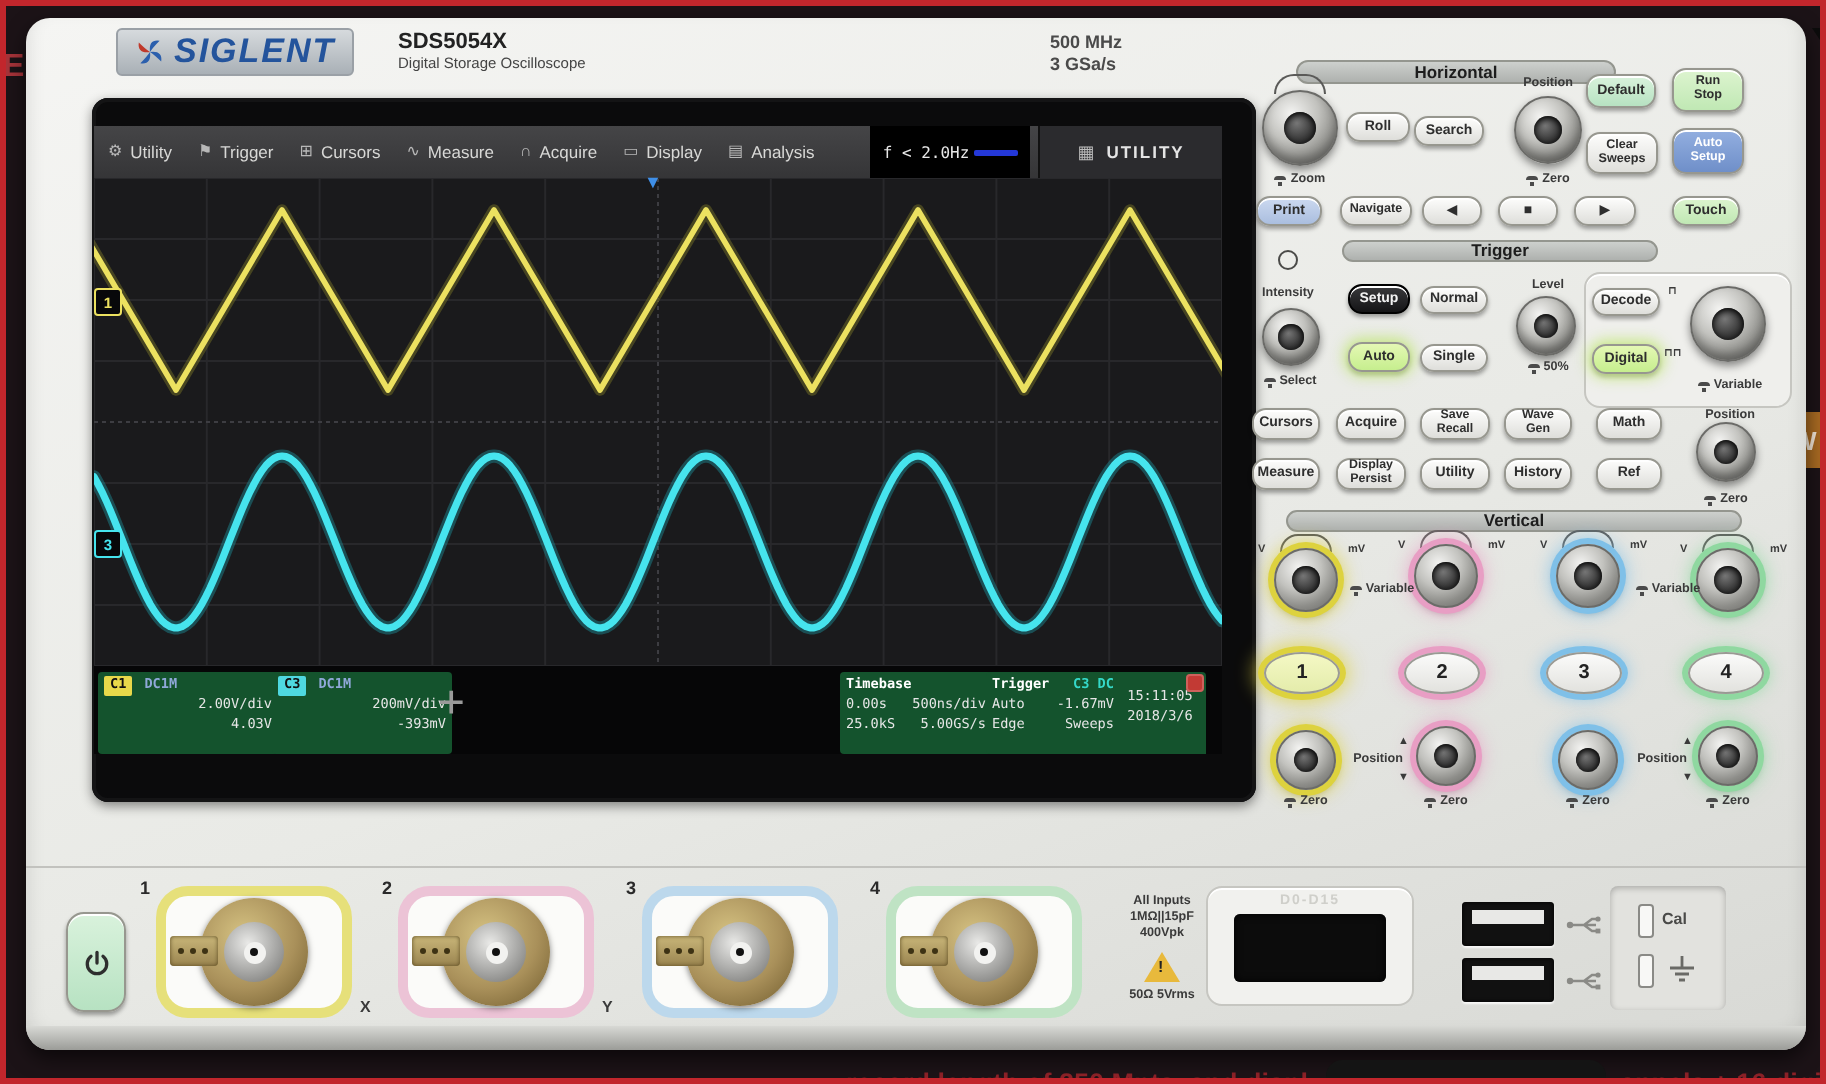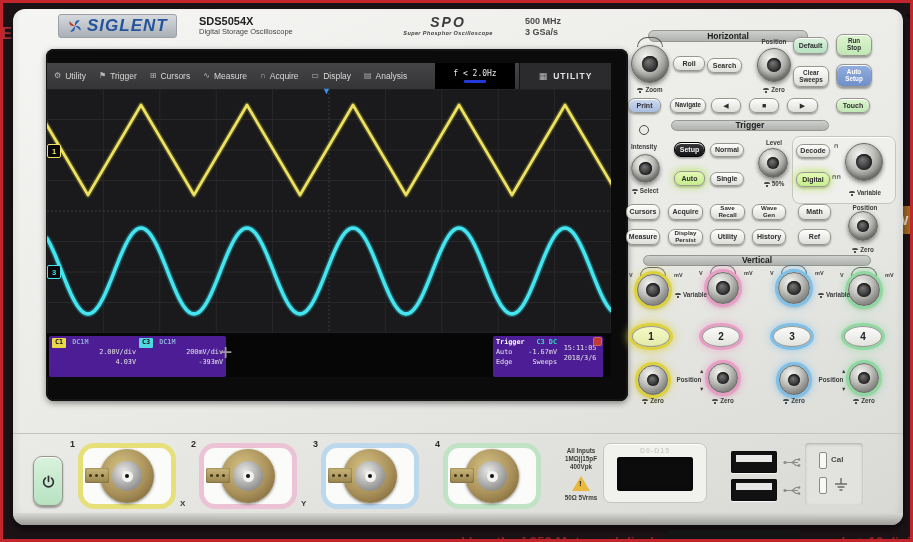--- a/index.html
+++ b/index.html
@@ -22,35 +22,35 @@
   .rate{font-size:9px;color:#4a4a4a;font-weight:bold;line-height:1.25;}
   
   #screen-bezel{left:33px;top:40px;width:582px;height:352px;background:#0b0b0c;border-radius:8px;
                 box-shadow:inset 0 0 0 2px #141415, 0 2px 6px rgba(0,0,0,.45);}
   #screen{left:44px;top:60px;width:564px;height:314px;background:#101012;overflow:hidden;}
   #menu-bar{left:0;top:0;width:564px;height:26px;background:linear-gradient(#454547,#353537);
             display:flex;align-items:center;gap:13px;padding-left:7px;}
   .menu-item{display:flex;align-items:center;gap:4px;cursor:default;}
   .menu-ico{font-size:8px;color:#b8b8b8;line-height:1;}
   .menu-lbl{font-size:8.5px;color:#d8d8d6;}
-  #freq-box{left:388px;top:0;width:80px;height:26px;background:#000;display:flex;flex-direction:column;
+  #freq-box{left:388px;top:0;width:80px;height:26px;background:#000;display:flex;flex-direction:row;
             align-items:center;justify-content:center;gap:2px;}
   #freq-box span{font-size:8px;color:#e8e8e8;font-family:"DejaVu Sans Mono",monospace;}
   .freq-ind{width:22px;height:3px;background:#2438d8;border-radius:1px;}
   #utility-btn{left:472px;top:0;width:92px;height:26px;background:#2b2b2e;border-left:1px solid #111;
                display:flex;align-items:center;justify-content:center;gap:6px;}
   #utility-btn .u-ico{color:#bbb;font-size:9px;}
   #utility-btn .u-lbl{color:#e4e4e4;font-size:8.5px;font-weight:bold;letter-spacing:1px;}
   #wave-area{left:0;top:26px;width:564px;height:244px;background:#1a1a1c;}
   .ch-marker{position:absolute;left:0;width:12px;height:12px;border-radius:2px;background:#08080a;
              font-size:7.5px;font-weight:bold;display:flex;align-items:center;justify-content:center;}
   #trig-marker{position:absolute;top:-2px;font-size:9px;color:#3f8fe8;line-height:1;}
   #status-bar{left:0;top:270px;width:564px;height:44px;background:#060607;
               font-family:"DejaVu Sans Mono",monospace;}
-  .st-box{position:absolute;top:3px;height:37px;background:#4c1d95;border-radius:2px;padding:2px 3px;
+  .st-box{position:absolute;top:3px;height:37px;background:#14532d;border-radius:2px;padding:2px 3px;
           font-size:6.8px;color:#e6e6e6;line-height:1.45;}
   .badge{display:inline-block;padding:0 3px;border-radius:1px;color:#111;font-weight:bold;font-size:6.8px;}
   .coup{color:#8fa8d8;font-weight:bold;margin-left:6px;}
   .rr{display:flex;justify-content:space-between;}
   .cyan{color:#35d8c8;font-weight:bold;}
   .st-title{font-weight:bold;color:#fff;}
   #usb-ind{position:absolute;width:9px;height:9px;border-radius:2px;background:#c23a34;
            box-shadow:inset 0 0 0 1px #fff3;}
   .crosshair{position:absolute;color:#9a9a9a;font-size:22px;font-weight:100;line-height:1;}
   
@@ -126,24 +126,20 @@
         <path d="M10 10 Q18 9 17 16 Q13 12 10 10Z" fill="#2b5fad"></path>
         <path d="M10 10 Q11 18 4 17 Q8 13 10 10Z" fill="#2b5fad"></path>
         <path d="M10 10 Q2 11 3 4 Q7 8 10 10Z" fill="#c0392b"></path>
       </svg>
       <span class="brand">SIGLENT</span>
     </div>
     <div class="abs" style="left:186px;top:6px;">
       <div class="model">SDS5054X</div>
       <div class="model-sub">Digital Storage Oscilloscope</div>
     </div>
-    <div class="abs" style="left:370px;top:5px;width:130px;text-align:center;">
-      <div class="spo">SPO</div>
-      <div class="spo-sub">Super Phosphor Oscilloscope</div>
-    </div>
     <div class="abs rate" style="left:512px;top:7px;">
       <div>500 MHz</div>
       <div>3 GSa/s</div>
     </div>
 
     <div id="screen-bezel" class="abs"></div>
     <div id="screen" class="abs" style="left:34px;top:54px;">
       <div id="menu-bar" class="abs">
         <div class="menu-item">
             <span class="menu-ico">⚙</span>
@@ -220,20 +216,31 @@
           <div><span class="badge" id="badge-0" style="background: rgb(232, 216, 74);">C1</span><span class="coup">DC1M</span></div>
           <div style="text-align:right;">2.00V/div</div>
           <div style="text-align:right;">4.03V</div>
         </div>
         <div class="st-box" style="left:89px;width:84px;">
           <div><span class="badge" id="badge-1" style="background: rgb(79, 216, 224);">C3</span><span class="coup">DC1M</span></div>
           <div style="text-align:right;">200mV/div</div>
           <div style="text-align:right;">-393mV</div>
         </div>
         <span class="crosshair" style="left:172px;top:8px;">+</span>
+        <div class="st-box" style="left:373px;width:70px;">
+          <div class="st-title">Timebase</div>
+          <div class="rr">
+              <span>0.00s</span>
+              <span>500ns/div</span>
+            </div>
+          <div class="rr">
+              <span>25.0kS</span>
+              <span>5.00GS/s</span>
+            </div>
+        </div>
         <div class="st-box" style="left:446px;width:61px;">
           <div class="rr">
               <span class="st-title">Trigger</span>
               <span class="cyan">C3 DC</span>
             </div>
           <div class="rr">
               <span>Auto</span>
               <span>-1.67mV</span>
             </div>
           <div class="rr">

